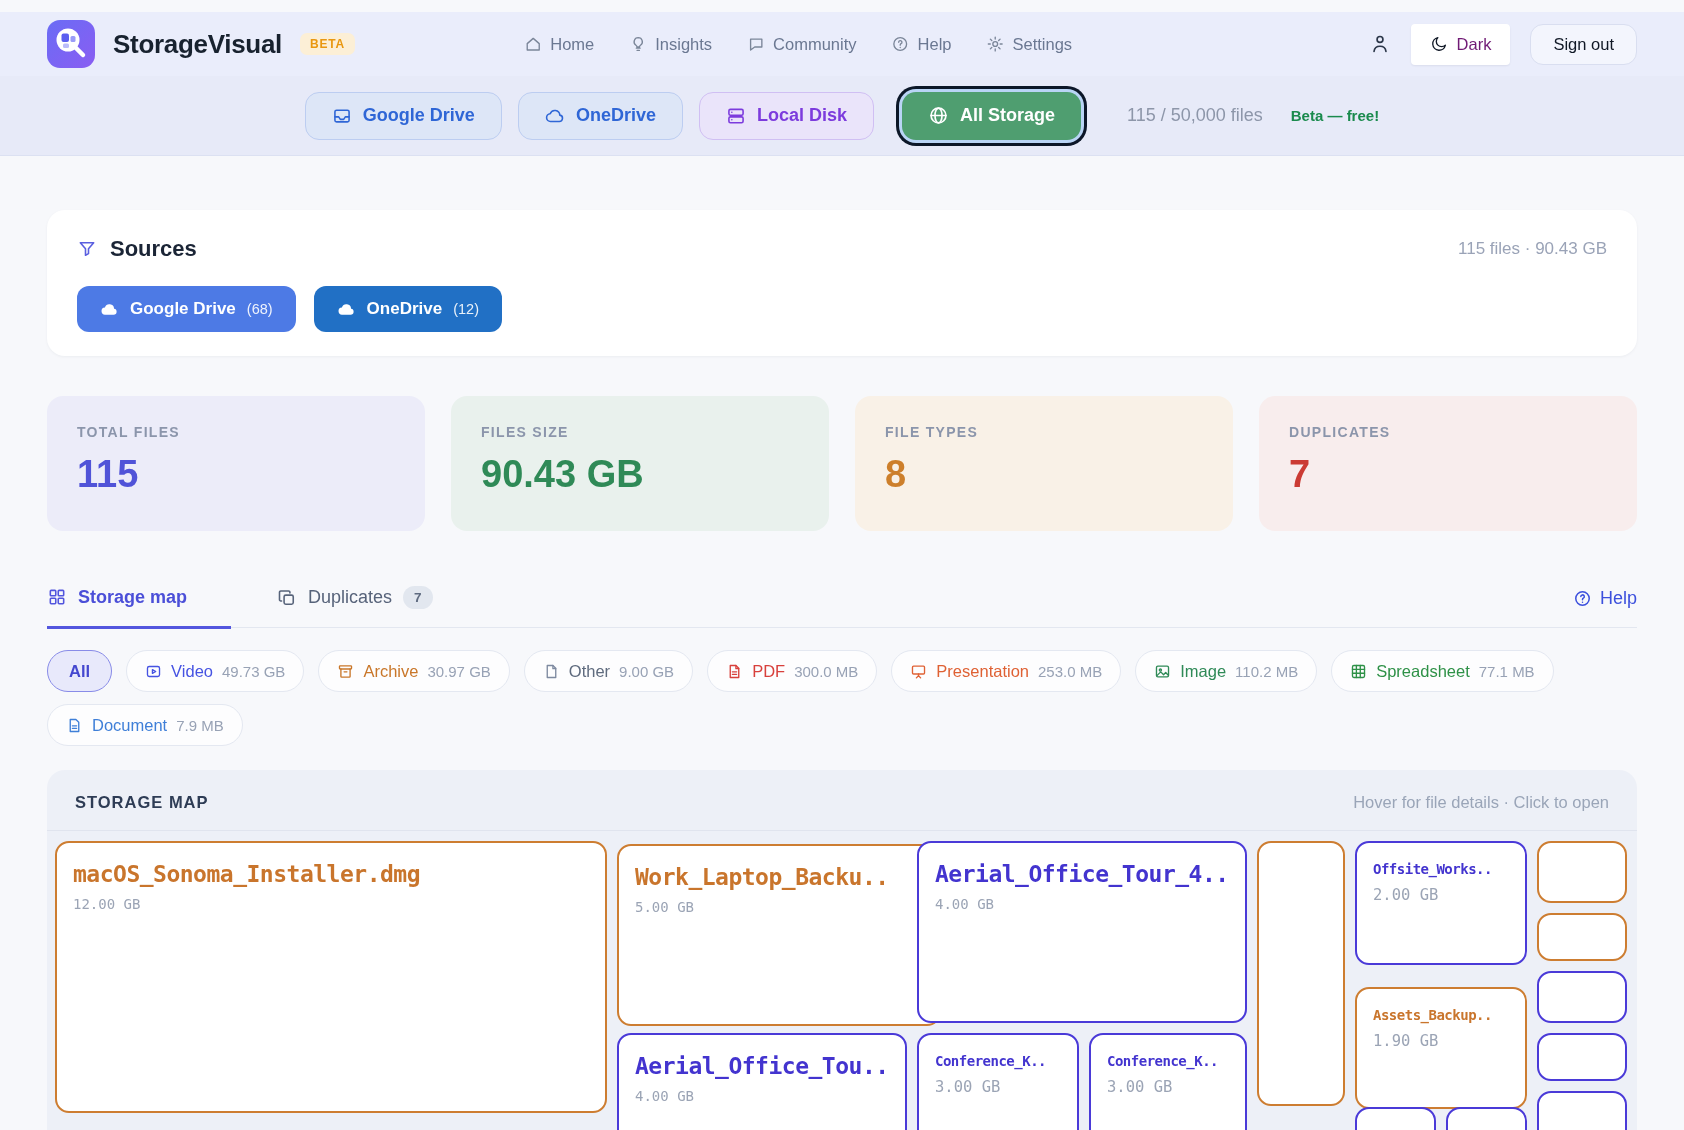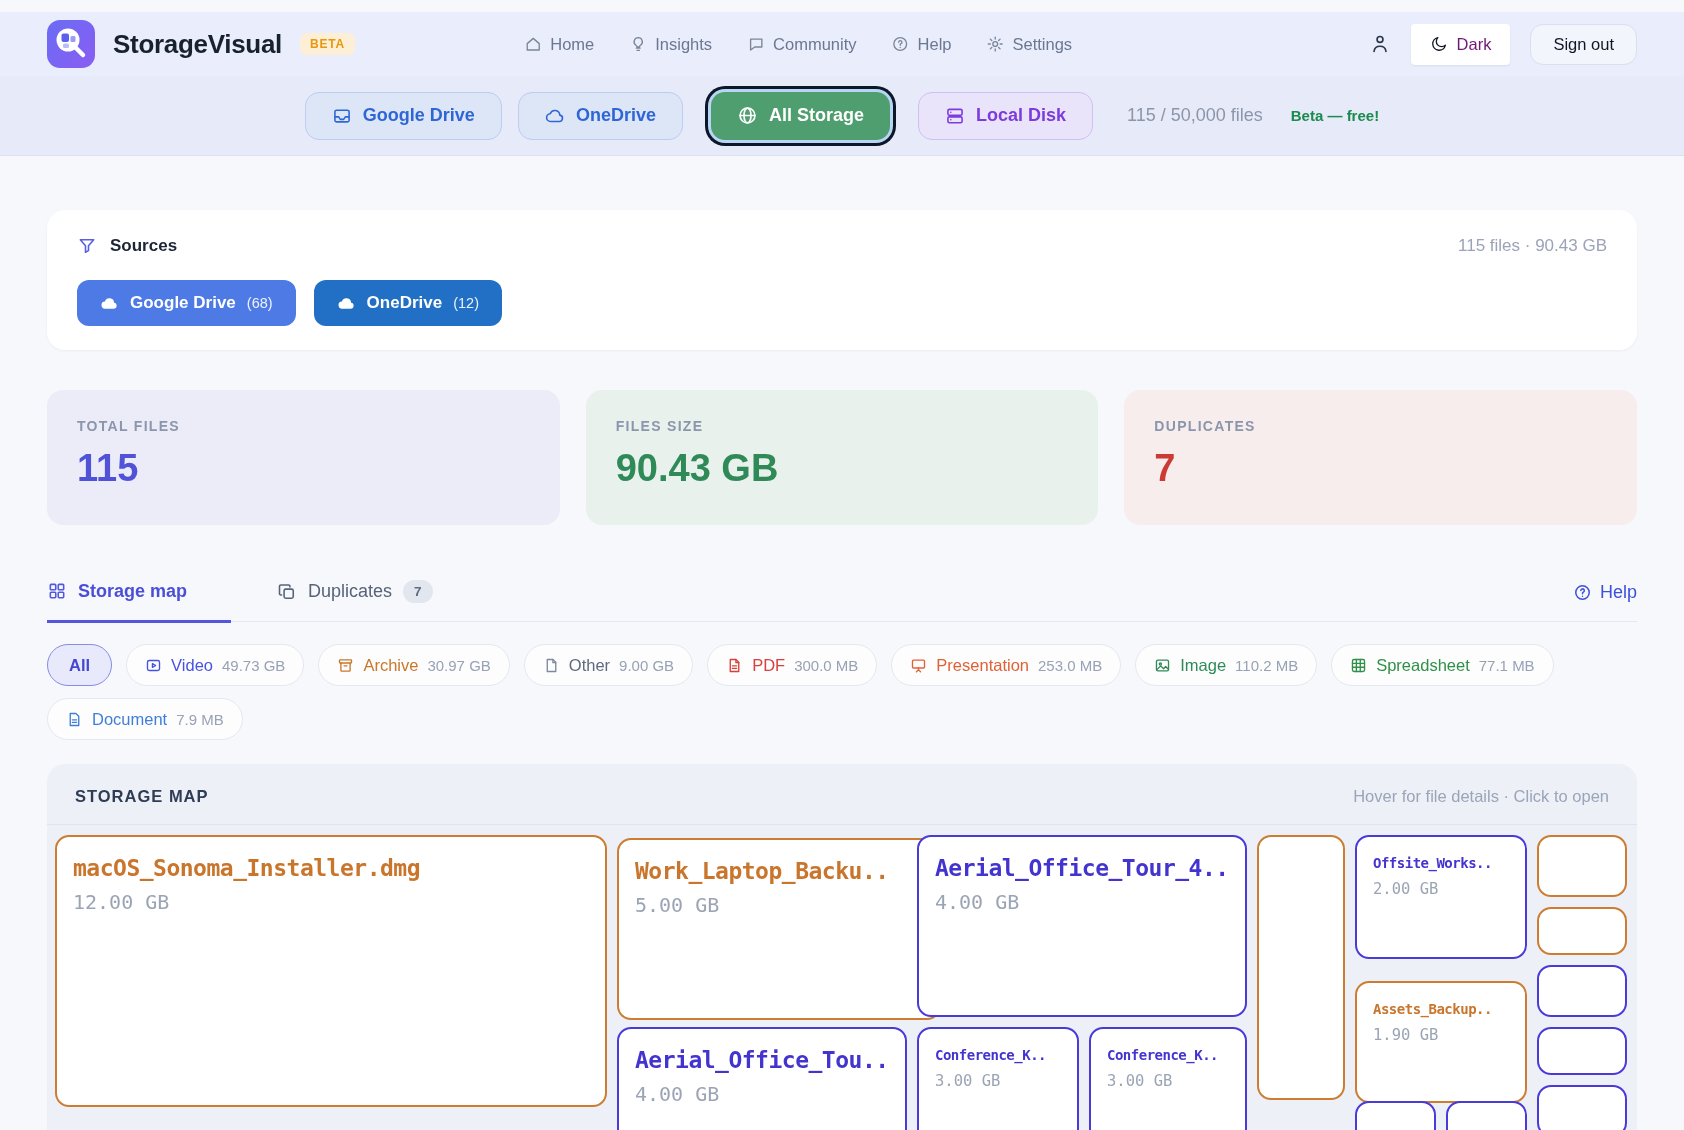--- a/index.html
+++ b/index.html
@@ -27,21 +27,21 @@
   .src-btn--purple { background:#eae4fa; border-color:#d0bff3; color:#7c3bdd; }
   .src-btn--green { background:#4f9e70; color:#ffffff; border:none; box-shadow:0 0 0 3px #b9d4f5, 0 0 0 6px #0c1728; margin:0 12px; }
   .quota-text { color:#8d96a9; font-size:18px; margin-left:18px; }
   .plan-text { color:#1a8a4d; font-weight:700; font-size:15px; margin-left:12px; }
 
   .content { padding:0 47px; }
 
   
   .sources-card { margin-top:54px; background:#ffffff; border-radius:18px; padding:26px 30px 24px; box-shadow:0 1px 3px rgba(25,35,65,.05); }
   .sources-head { display:flex; align-items:center; }
-  .sources-title { font-size:17px; font-weight:700; color:#1b2536; margin-left:13px; }
+  .sources-title { font-size:22px; font-weight:700; color:#1b2536; margin-left:13px; }
   .sources-summary { margin-left:auto; color:#9aa3b7; font-size:17px; }
   .sources-chips { margin-top:24px; display:flex; gap:18px; }
   .src-chip { height:46px; border-radius:12px; padding:0 23px; color:#fff; font-weight:700; font-size:17px; display:flex; align-items:center; gap:11px; border:none; font-family:inherit; cursor:pointer; }
   .src-chip--gd { background:#4d7ae5; }
   .src-chip--od { background:#2170c5; }
   .src-chip .count { font-weight:400; font-size:14.5px; opacity:.9; }
 
   
   .stats-row { margin-top:40px; display:flex; gap:26px; }
   .stat-card { flex:1; border-radius:16px; padding:28px 30px; height:135px; }
@@ -82,21 +82,21 @@
   .map-card { margin-top:24px; background:#edf0f7; border-radius:18px; padding-bottom:20px; }
   .map-head { display:flex; align-items:center; padding:23px 28px 18px; border-bottom:1.5px solid #e0e4ee; }
   .map-title { font-weight:700; font-size:16.5px; letter-spacing:1px; color:#2e3c55; }
   .map-hint { margin-left:auto; color:#9aa5b8; font-size:16.5px; }
   .treemap { position:relative; margin:10px 8px 0; height:480px; }
   .tile { position:absolute; background:#ffffff; border:2px solid; border-radius:14px; padding:18px 16px 0; overflow:hidden; cursor:pointer; }
   .tile--orange { border-color:#cd7d31; } .tile--orange .tile-name { color:#c9752c; }
   .tile--purple { border-color:#4a3ad8; } .tile--purple .tile-name { color:#4334cf; }
   .tile-name { font-family:"DejaVu Sans Mono","Liberation Mono",monospace; font-weight:700; white-space:nowrap; letter-spacing:-0.5px; }
   .tile-size { font-family:"DejaVu Sans Mono","Liberation Mono",monospace; color:#9ba4b5; margin-top:9px; white-space:nowrap; }
-  .tile--lg .tile-name { font-size:23px; } .tile--lg .tile-size { font-size:20px; }
+  .tile--lg .tile-name { font-size:23px; } .tile--lg .tile-size { font-size:14px; }
   .tile--sm .tile-name { font-size:14px; } .tile--sm .tile-size { font-size:15.5px; }
 </style>
 </head>
 <body>
 
 <header class="navbar">
   <div class="brand-group">
     <span>
       <svg width="48" height="48" viewBox="0 0 48 48">
         <defs>
@@ -193,39 +193,39 @@
     <span>Google Drive</span>
   </button>
   <button class="src-btn src-btn--blue">
     <span>
         <svg width="20" height="20" viewBox="0 0 24 24" fill="none" stroke="currentColor" stroke-width="1.9" stroke-linecap="round" stroke-linejoin="round">
           <path d="M6.8 18.5h10.4a3.8 3.8 0 0 0 .6-7.55 6 6 0 0 0-11.6-1.6 4.3 4.3 0 0 0 .6 9.15z"></path>
         </svg>
       </span>
     <span>OneDrive</span>
   </button>
+  <button class="src-btn src-btn--purple">
+    <span>
+        <svg width="20" height="20" viewBox="0 0 24 24" fill="none" stroke="currentColor" stroke-width="1.9" stroke-linecap="round" stroke-linejoin="round">
+          <rect x="3.5" y="4" width="17" height="7" rx="1.8"></rect>
+          <rect x="3.5" y="13" width="17" height="7" rx="1.8"></rect>
+          <path d="M7 7.5h.01M7 16.5h.01"></path>
+        </svg>
+      </span>
+    <span>Local Disk</span>
+  </button>
   <button class="src-btn src-btn--green">
     <span>
         <svg width="21" height="21" viewBox="0 0 24 24" fill="none" stroke="currentColor" stroke-width="1.9" stroke-linecap="round" stroke-linejoin="round">
           <circle cx="12" cy="12" r="8.5"></circle>
           <ellipse cx="12" cy="12" rx="4" ry="8.5"></ellipse>
           <path d="M3.5 12h17"></path>
         </svg>
       </span>
     <span>All Storage</span>
-  </button>
-  <button class="src-btn src-btn--purple">
-    <span>
-        <svg width="20" height="20" viewBox="0 0 24 24" fill="none" stroke="currentColor" stroke-width="1.9" stroke-linecap="round" stroke-linejoin="round">
-          <rect x="3.5" y="4" width="17" height="7" rx="1.8"></rect>
-          <rect x="3.5" y="13" width="17" height="7" rx="1.8"></rect>
-          <path d="M7 7.5h.01M7 16.5h.01"></path>
-        </svg>
-      </span>
-    <span>Local Disk</span>
   </button>
   <span class="quota-text">115 / 50,000 files</span>
   <span class="plan-text">Beta — free!</span>
 </div>
 
 <main class="content">
 
   <section class="sources-card">
     <div class="sources-head">
       <span>
@@ -260,20 +260,24 @@
 
   <section class="stats-row">
     <div class="stat-card stat--files">
       <div class="stat-label">TOTAL FILES</div>
       <div class="stat-value">115</div>
     </div>
     <div class="stat-card stat--size">
       <div class="stat-label">FILES SIZE</div>
       <div class="stat-value">90.43 GB</div>
     </div>
+    <div class="stat-card stat--types">
+      <div class="stat-label">FILE TYPES</div>
+      <div class="stat-value">8</div>
+    </div>
     <div class="stat-card stat--dups">
       <div class="stat-label">DUPLICATES</div>
       <div class="stat-value">7</div>
     </div>
   </section>
 
   <div class="tabs-row">
     <div class="tab tab--active">
       <span>
           <svg width="20" height="20" viewBox="0 0 24 24" fill="none" stroke-width="1.9" stroke-linecap="round" stroke-linejoin="round">

